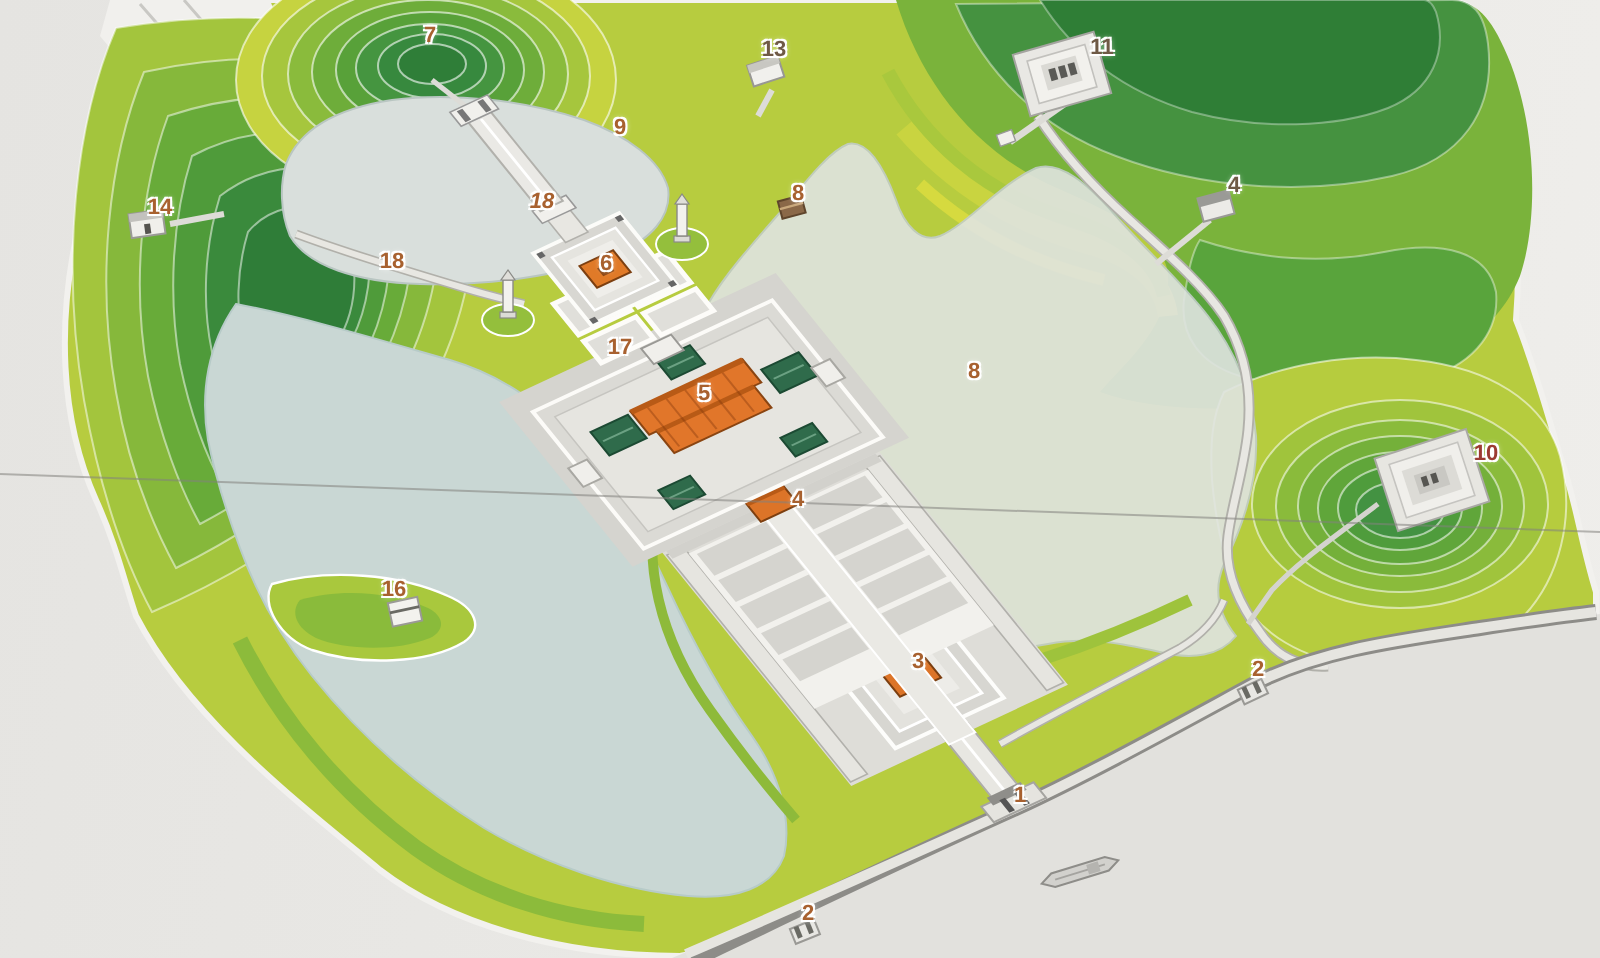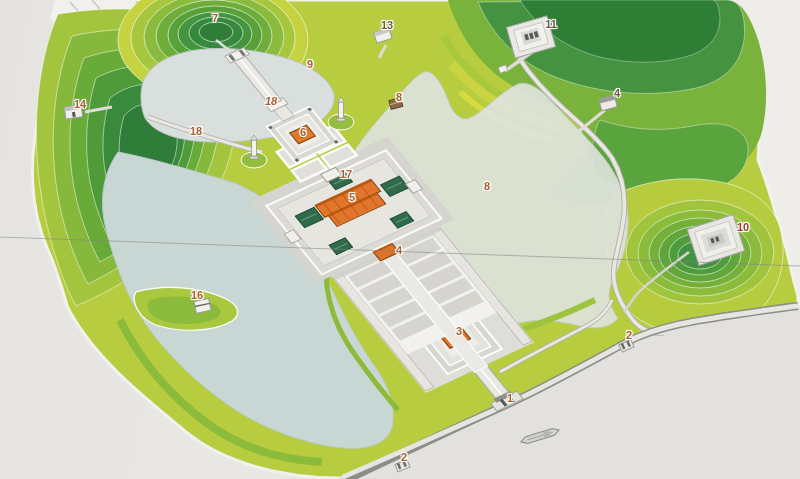--- a/index.html
+++ b/index.html
@@ -313,21 +313,21 @@
       <div class="marker" style="left: 215px; top: 18px; color: rgb(168, 97, 47);">7</div>
       <div class="marker" style="left: 387px; top: 25px; color: rgb(111, 90, 70);">13</div>
       <div class="marker" style="left: 551px; top: 24px; color: rgb(111, 90, 70);">11</div>
       <div class="marker" style="left: 310px; top: 64px; color: rgb(168, 97, 47);">9</div>
       <div class="marker" style="left: 617px; top: 93px; color: rgb(111, 90, 70);">4</div>
       <div class="marker" style="left: 399px; top: 97px; color: rgb(168, 97, 47);">8</div>
       <div class="marker" style="left: 271px; top: 101px; color: rgb(168, 97, 47); font-style: italic;">18</div>
       <div class="marker" style="left: 70px; top: 104px; color: rgb(168, 97, 47); padding-left: 20px;">14</div>
       <div class="marker" style="left: 196px; top: 131px; color: rgb(168, 97, 47);">18</div>
       <div class="marker" style="left: 303px; top: 132px; color: rgb(168, 97, 47);">6</div>
-      <div class="marker" style="left: 346px; top: 174px; color: rgb(168, 97, 47);">17</div>
+      <div class="marker" style="left: 310px; top: 174px; color: rgb(168, 97, 47);">17</div>
       <div class="marker" style="left: 487px; top: 186px; color: rgb(168, 97, 47);">8</div>
       <div class="marker" style="left: 352px; top: 197px; color: rgb(168, 97, 47);">5</div>
       <div class="marker" style="left: 727px; top: 227px; color: rgb(156, 58, 50); margin-left: 16px;">10</div>
       <div class="marker" style="left: 399px; top: 250px; color: rgb(168, 97, 47);">4</div>
       <div class="marker" style="left: 197px; top: 295px; color: rgb(168, 97, 47); text-align: center;">16</div>
       <div class="marker" style="left: 459px; top: 331px; color: rgb(168, 97, 47);">3</div>
       <div class="marker" style="left: 629px; top: 335px; color: rgb(168, 97, 47);">2</div>
       <div class="marker" style="left: 510px; top: 398px; color: rgb(168, 97, 47);">1</div>
       <div class="marker" style="left: 404px; top: 457px; color: rgb(168, 97, 47);">2</div>
     </div>

